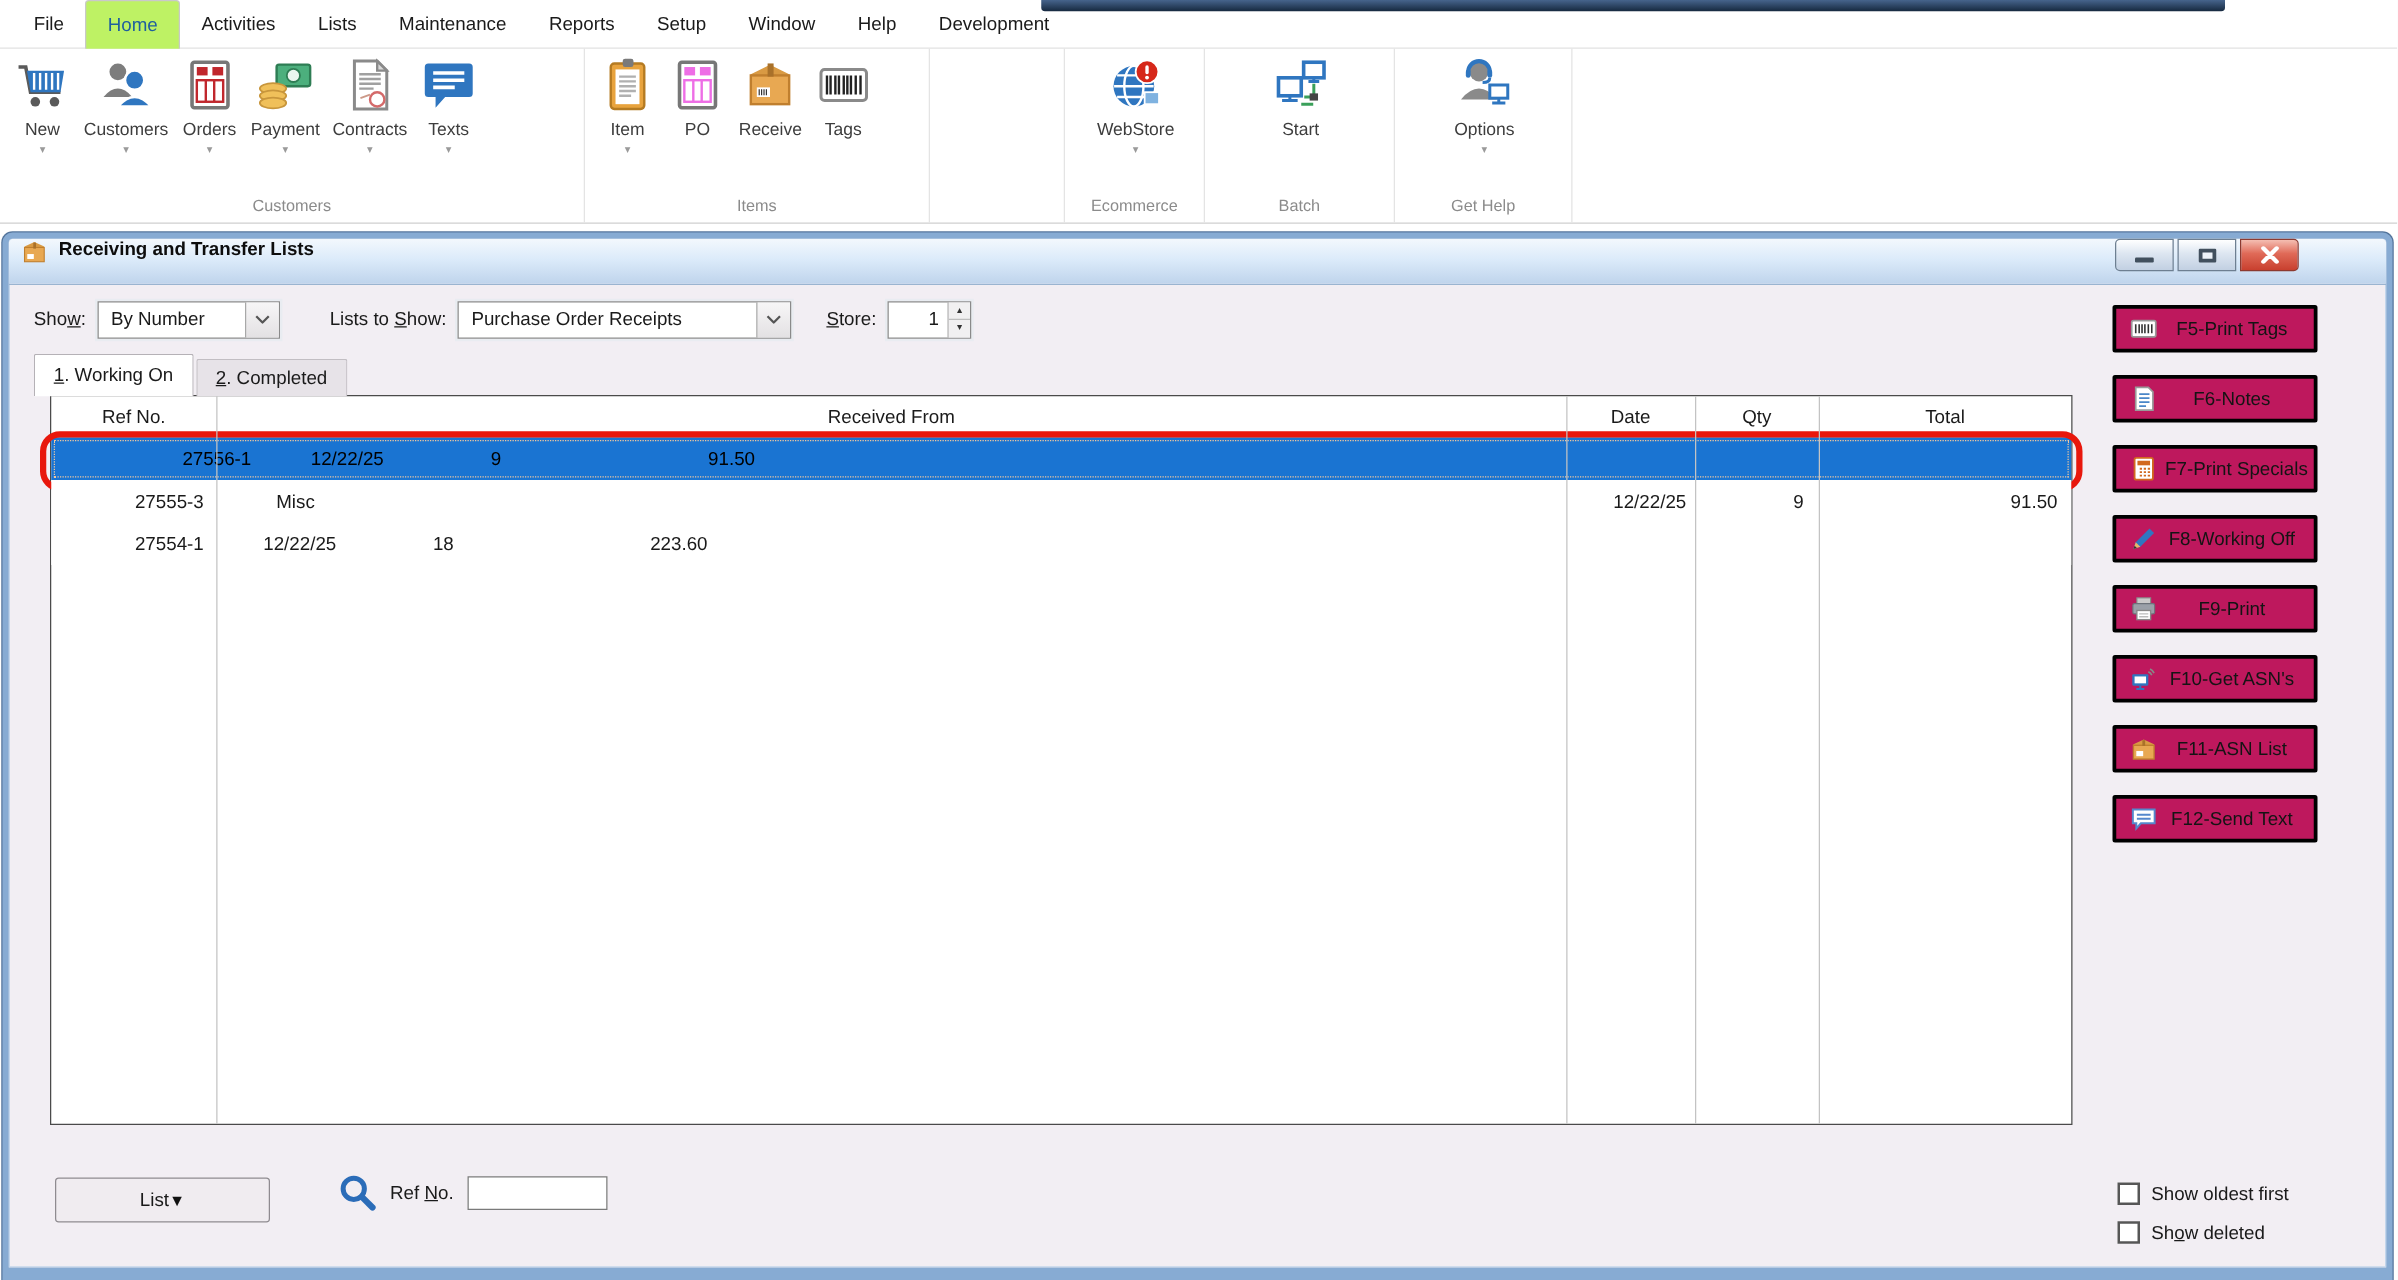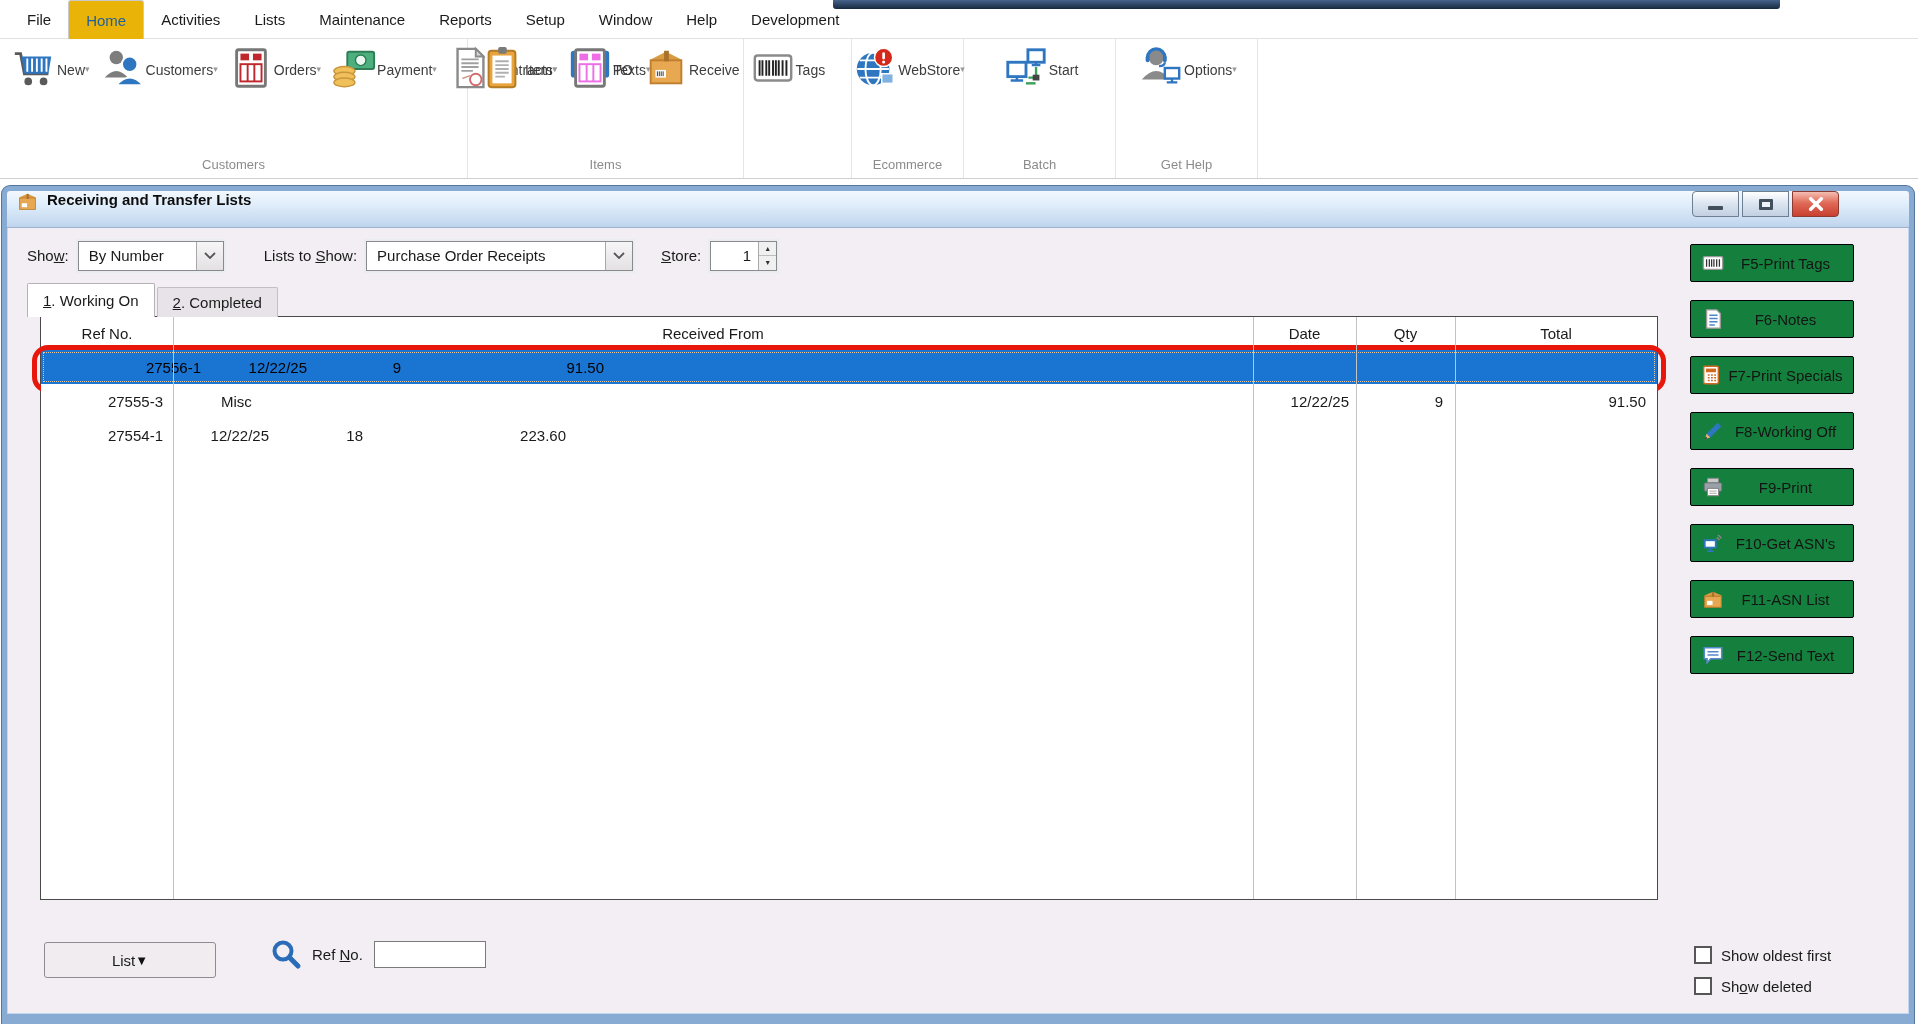--- a/index.html
+++ b/index.html
@@ -5,30 +5,30 @@
   html,body{margin:0;padding:0;background:#fff;}
   *{box-sizing:border-box;}
   .screen{position:relative;width:1918px;height:1024px;background:#ffffff;overflow:hidden;
     font-family:"Liberation Sans","DejaVu Sans",sans-serif;color:#1a1a1a;}
 
   
   .navy-strip{position:absolute;left:833px;top:0;width:947px;height:9px;
     background:linear-gradient(#46648c,#16293f);border-radius:0 0 3px 3px;}
   .menubar{position:absolute;left:0;top:0;width:100%;height:38px;display:flex;align-items:stretch;padding-left:10px;}
   .menu-item{padding:0 17px;display:flex;align-items:center;font-size:15px;color:#1a1a1a;cursor:default;}
-  .menu-item.active{border:1px solid #c9c9c9;border-bottom:none;border-radius:3px 3px 0 0;background:#eab308;
+  .menu-item.active{border:1px solid #c9c9c9;border-bottom:none;border-radius:3px 3px 0 0;background:#bef264;
     color:var(--accent-blue,#1f5f9e);position:relative;z-index:3;margin-bottom:-1px;}
 
   
   .ribbon{position:absolute;left:0;top:38px;width:100%;height:141px;background:#fff;border-top:1px solid #e2e2e2;
     border-bottom:1px solid #d0d0d0;display:flex;align-items:stretch;}
   .rgroup{display:flex;flex-direction:column;border-right:1px solid #e4e4e4;flex:none;}
   .rbtns{flex:1;display:flex;align-items:flex-start;padding:6px 4px 0 6px;}
   .rbtns.center{justify-content:center;}
-  .rbtn{display:flex;flex-direction:row;align-items:center;padding:0 5px;cursor:default;}
+  .rbtn{display:flex;flex-direction:column;align-items:center;padding:0 5px;cursor:default;}
   .ricon{width:46px;height:46px;display:block;}
   .ricon svg{width:100%;height:100%;display:block;}
   .rlabel{font-size:14px;color:#3d3d3d;text-align:center;line-height:17px;margin-top:4px;white-space:pre-line;}
   .rdrop{height:12px;font-size:9px;color:#9a9a9a;line-height:12px;margin-top:1px;}
   .rglabel{height:23px;text-align:center;font-size:13px;color:#8b8b8b;line-height:20px;}
 
   
   .window{position:absolute;left:2px;top:186px;width:1912px;height:838px;
     border:5px solid #87abd3;border-bottom-width:10px;border-radius:8px 8px 0 0;
     box-shadow:0 0 0 1px #54759c, inset 0 0 0 1px #c3d6ec;background:#f2eef3;}
@@ -83,22 +83,22 @@
   .cell-qty{width:99px;text-align:right;padding-right:12px;}
   .cell-total{width:202px;text-align:right;padding-right:11px;}
   .th.cell-ref,.th.cell-from,.th.cell-date,.th.cell-qty,.th.cell-total{padding:0;text-align:center;}
   .trow{height:34px;display:flex;align-items:center;font-size:15px;position:relative;z-index:1;background:#fff;}
   .trow.selected{background:var(--selected-row,#1a74d2);color:#000000;outline:1px dotted #f0c8a0;outline-offset:-3px;padding-left:38px;}
   .annotation{display:none;}
   .trow.selected .annotation{display:block;position:absolute;left:-9px;right:-9px;top:-5px;bottom:-9px;
     border:5px solid var(--annotation-red,#e8170c);border-radius:16px;pointer-events:none;z-index:6;}
 
   
-  .sbtn{position:absolute;left:1683px;width:164px;height:38px;background:#15803d;border:1px solid #000000;
-    border-radius:2px;display:flex;align-items:center;font-size:15px;color:#141414;cursor:default;justify-content:center;}
+  .sbtn{position:absolute;left:1683px;width:164px;height:38px;background:#be185d;border:3px solid #000000;
+    border-radius:2px;display:flex;align-items:center;font-size:15px;color:#141414;cursor:default;}
   .sicon{width:22px;height:22px;margin:0 6px 0 11px;flex:none;}
   .sicon svg{width:100%;height:100%;display:block;}
   .slabel{flex:1;text-align:center;padding-right:12px;white-space:nowrap;}
 
   
   .list-btn{position:absolute;left:37px;top:714px;width:172px;height:36px;background:#f0ecf0;border:1px solid #8f8b90;
     border-radius:3px;display:flex;align-items:center;justify-content:center;font-size:15px;cursor:default;}
   .list-tri{font-size:13px;color:#111;line-height:1;}
   .search-row{position:absolute;left:263px;top:710px;display:flex;align-items:center;font-size:15px;}
   .search-icon{width:32px;height:32px;margin-right:10px;}

